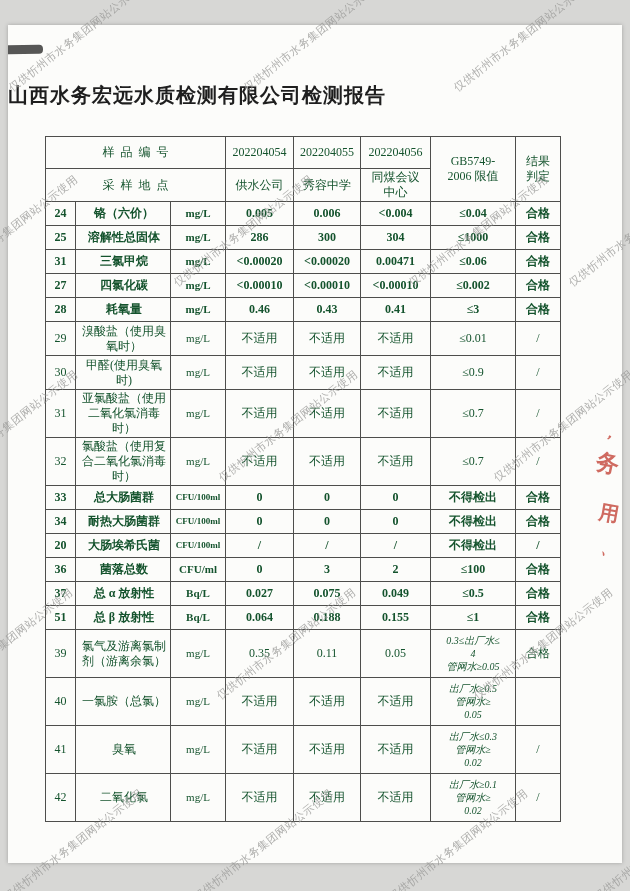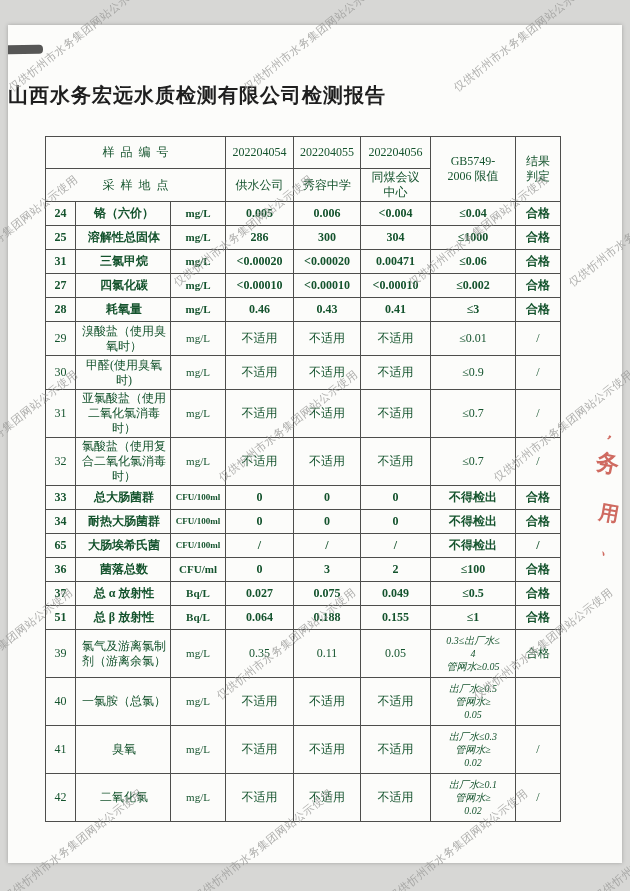--- a/index.html
+++ b/index.html
@@ -216,21 +216,21 @@
           <td class="c-no">34</td>
           <td class="c-name">耐热大肠菌群</td>
           <td class="c-unit small">CFU/100ml</td>
           <td class="c-val">0</td>
           <td class="c-val">0</td>
           <td class="c-val">0</td>
           <td class="c-limit prewrap">不得检出</td>
           <td class="c-verdict">合格</td>
         </tr>
         <tr class="r1">
-          <td class="c-no">65</td>
+          <td class="c-no">20</td>
           <td class="c-name">大肠埃希氏菌</td>
           <td class="c-unit small">CFU/100ml</td>
           <td class="c-val">/</td>
           <td class="c-val">/</td>
           <td class="c-val">/</td>
           <td class="c-limit prewrap">不得检出</td>
           <td class="c-verdict">/</td>
         </tr>
         <tr class="r1">
           <td class="c-no">36</td>

